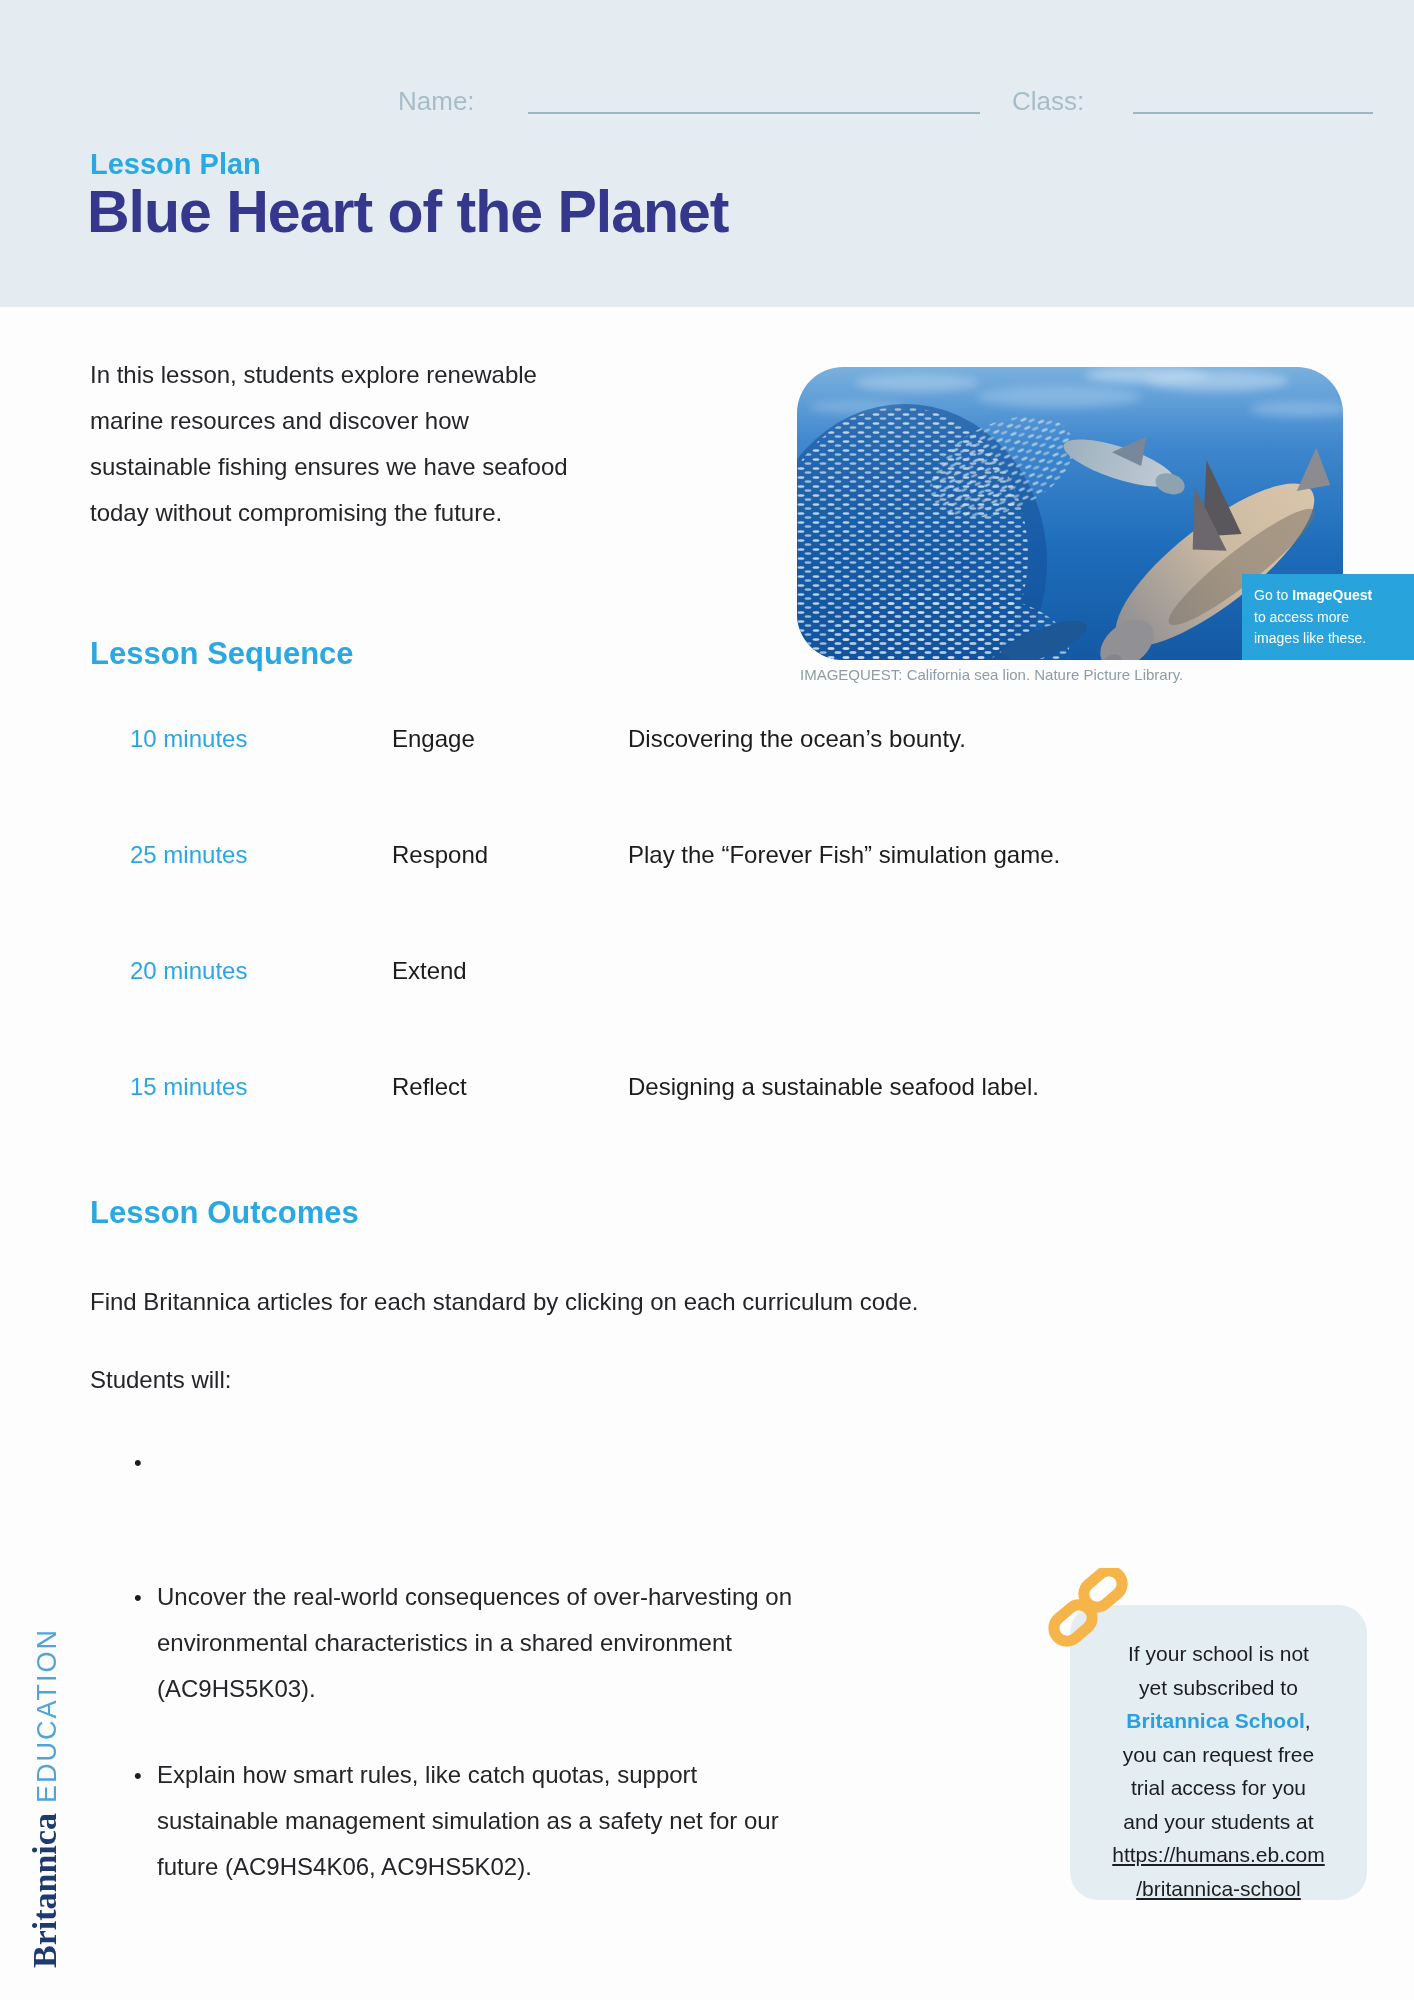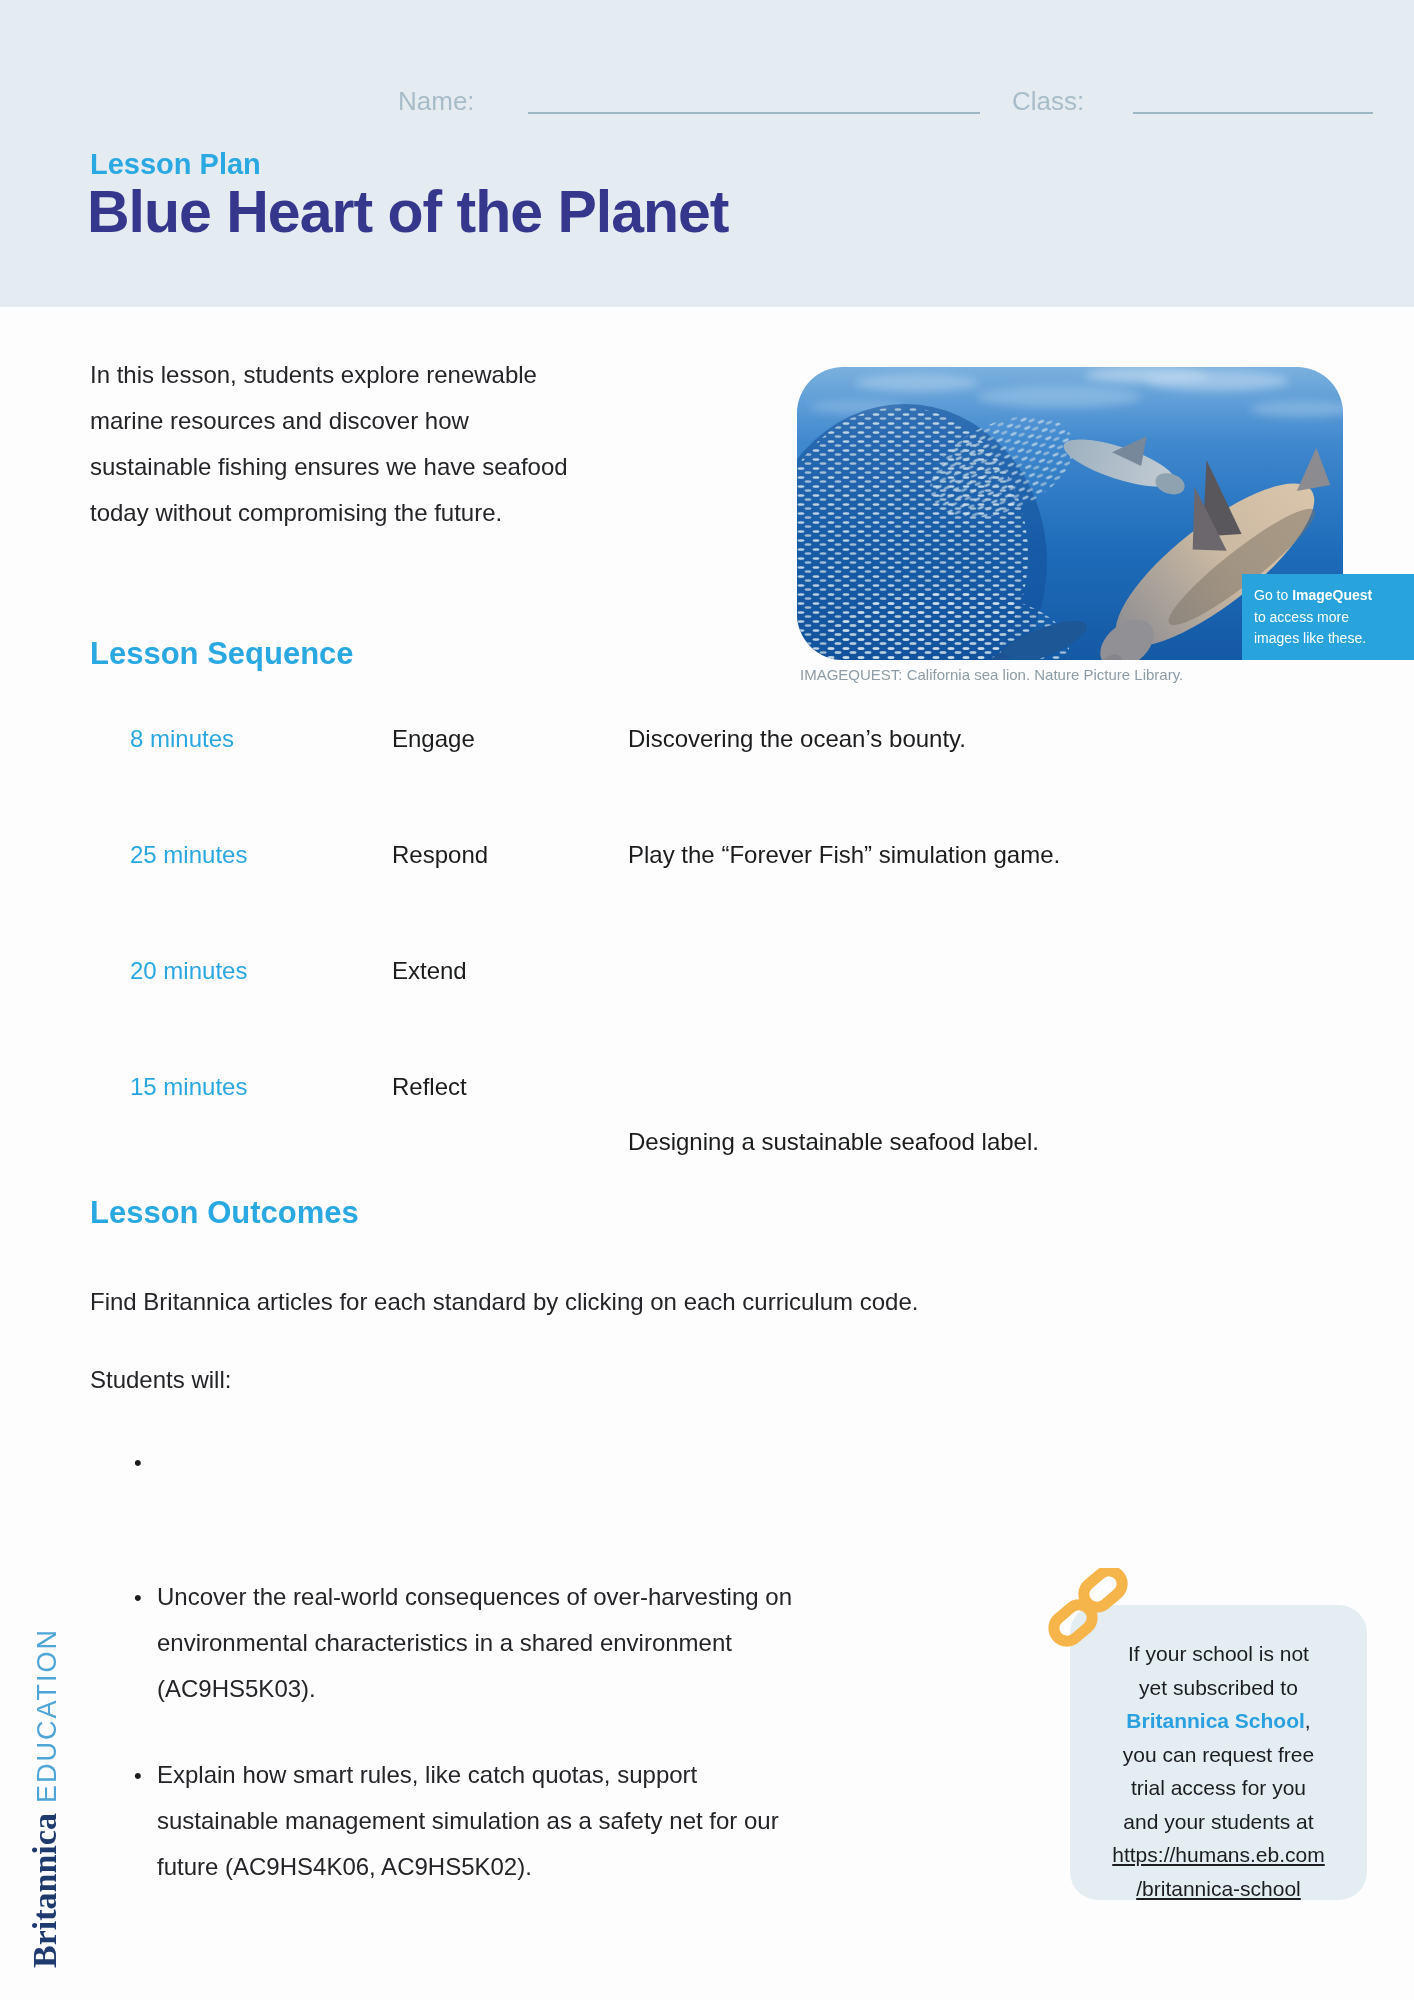--- a/index.html
+++ b/index.html
@@ -145,34 +145,34 @@
 
   <div class="iq-box">
     <div><span>Go to </span><b>ImageQuest</b></div>
     <div>to access more</div>
     <div>images like these.</div>
   </div>
   <div class="caption">IMAGEQUEST: California sea lion. Nature Picture Library.</div>
 
   <div class="sec-heading" style="left:90px;top:636px;">Lesson Sequence</div>
 
-  <div class="seq-time" style="top:725px;">8 minutes</div>
+  <div class="seq-time" style="top:725px;">10 minutes</div>
   <div class="seq-phase" style="top:725px;">Engage</div>
   <div class="seq-desc" style="top:725px;">Discovering the ocean’s bounty.</div>
 
   <div class="seq-time" style="top:841px;">25 minutes</div>
   <div class="seq-phase" style="top:841px;">Respond</div>
   <div class="seq-desc" style="top:841px;">Play the “Forever Fish” simulation game.</div>
 
   <div class="seq-time" style="top:957px;">20 minutes</div>
   <div class="seq-phase" style="top:957px;">Extend</div>
 
   <div class="seq-time" style="top:1073px;">15 minutes</div>
   <div class="seq-phase" style="top:1073px;">Reflect</div>
-  <div class="seq-desc" style="top:1128px;">Designing a sustainable seafood label.</div>
+  <div class="seq-desc" style="top:1073px;">Designing a sustainable seafood label.</div>
 
   <div class="sec-heading" style="left:90px;top:1195px;">Lesson Outcomes</div>
   <div class="body-line" style="top:1288px;">Find Britannica articles for each standard by clicking on each curriculum code.</div>
   <div class="body-line" style="top:1366px;">Students will:</div>
 
   <span class="bullet-dot" style="top:1450px;">•</span>
 
   <span class="bullet-dot" style="top:1585px;">•</span>
   <div class="bullet-text" style="top:1574px;">
     <div>Uncover the real-world consequences of over-harvesting on</div>

